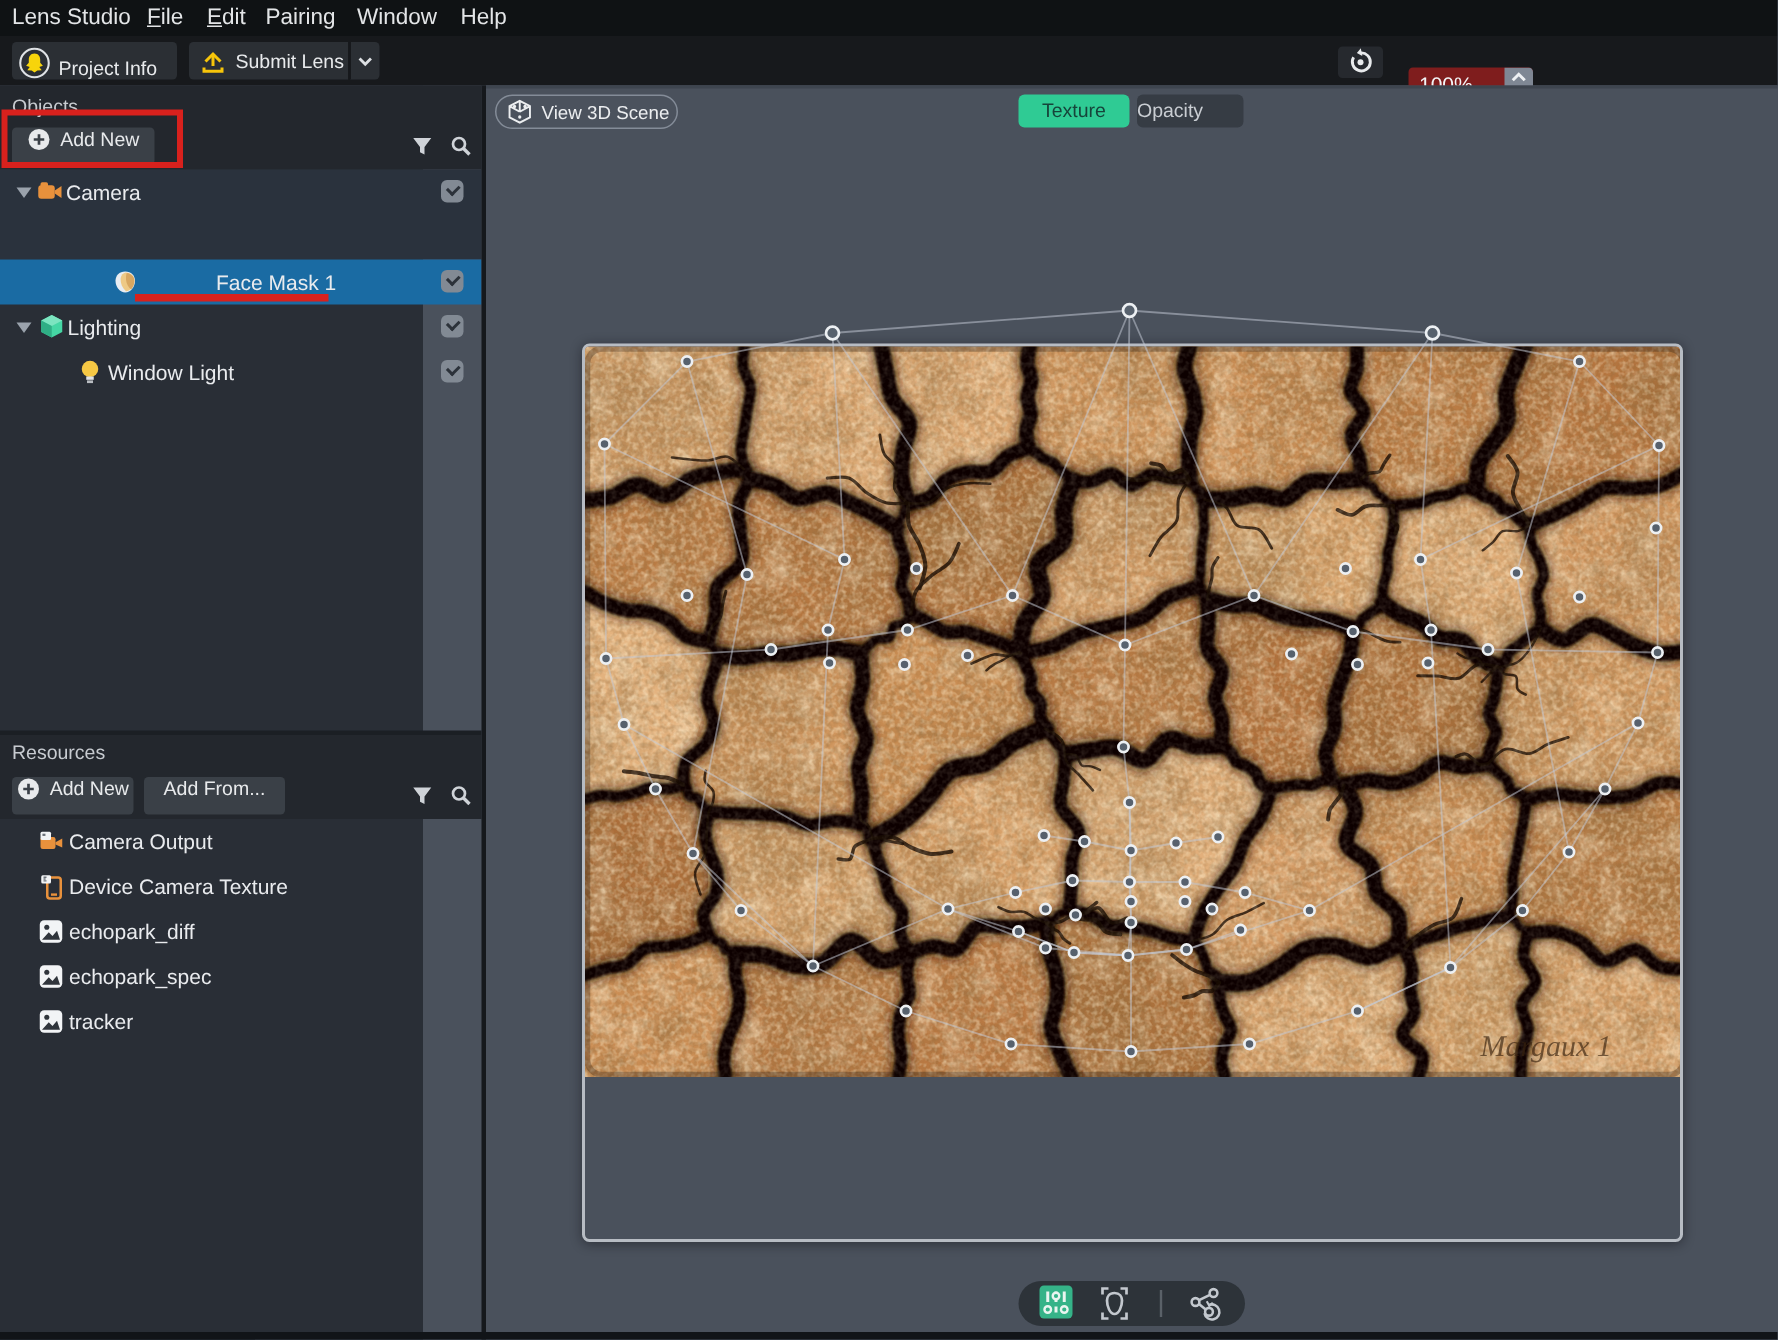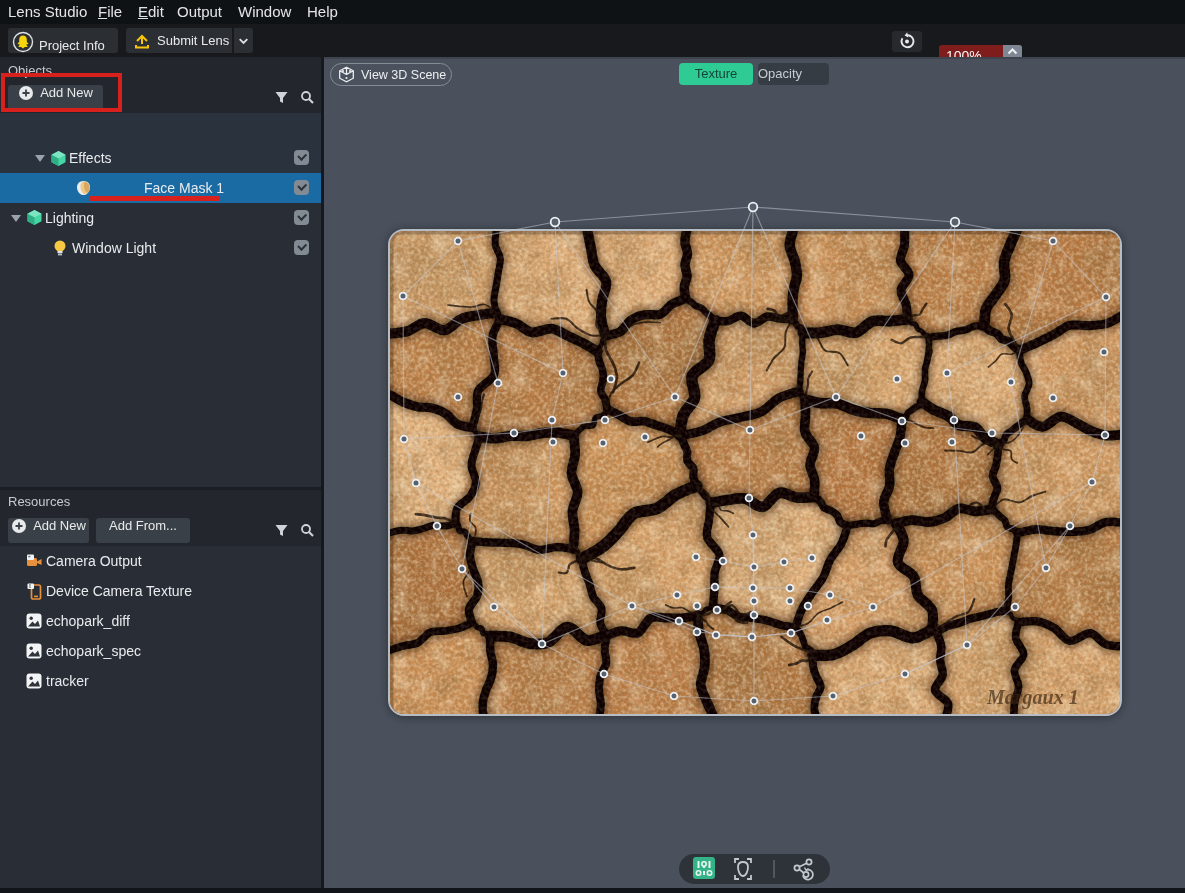--- a/index.html
+++ b/index.html
@@ -4,55 +4,55 @@
 * { margin:0; padding:0; box-sizing:border-box; }
 html,body { width:1185px; height:893px; overflow:hidden; background:#4a515c;
   font-family:"Liberation Sans", sans-serif; }
 .menubar { position:absolute; left:0; top:0; width:1185px; height:24px; background:#0f1214;
   color:#e3e5e7; font-size:15px; display:flex; align-items:center; }
 .menubar span { margin-left:0; }
 .mi { position:absolute; top:3px; }
 .toolbar { position:absolute; left:0; top:24px; width:1185px; height:33px; background:#17191c; }
 .tbtn { position:absolute; top:4px; height:25px; background:#2b2f34; border-radius:3px;
   color:#e8eaec; font-size:13px; display:flex; align-items:center; }
-.leftpanel { position:absolute; left:0; top:57px; width:321px; height:836px; background:#292e36; }
+.leftpanel { position:absolute; left:0; top:57px; width:282px; height:836px; background:#292e36; }
 .vdivider { position:absolute; left:321px; top:57px; width:3px; height:836px; background:#15181c; }
 .sechead { color:#c7cbd0; font-size:13px; padding-left:8px; }
 .addbtn { position:absolute; height:25px; background:#3a4047; border-radius:3px; color:#e8eaec;
   font-size:13px; display:flex; align-items:flex-start; justify-content:center; }
 .row { position:absolute; left:0; width:321px; height:30px; display:flex; align-items:center;
   color:#e9ebee; font-size:14px; }
 .chk { position:absolute; left:294px; width:15px; height:15px; border-radius:4px; background:#828a94; }
 .chk:after { content:""; position:absolute; left:3.5px; top:3px; width:6px; height:3.5px;
   border-left:2px solid #2c323a; border-bottom:2px solid #2c323a; transform:rotate(-45deg); }
 .tri { width:0; height:0; border-left:5px solid transparent; border-right:5px solid transparent;
   border-top:7px solid #9aa2ac; position:absolute; top:12px; }
 .preview { position:absolute; left:324px; top:57px; width:861px; height:836px; background:#4a515c; }
 .view3d { position:absolute; left:6px; top:6px; width:122px; height:23px; white-space:nowrap; font-size:12.5px; border:1px solid #848c98;
   border-radius:12px; background:#4b525d; color:#eceef0; display:flex; align-items:center; }
 .texbtn { position:absolute; left:355px; top:6px; width:74px; height:22px; background:#2fcb94;
   border-radius:4px; color:#16443a; font-size:13px; text-align:center; line-height:22px; }
 .opbtn { position:absolute; left:434px; top:6px; width:71px; height:22px; background:#363c44;
   border-radius:4px; color:#c9cdd2; font-size:13px; text-align:left; line-height:22px; }
-.card { position:absolute; left:64px; top:172px; width:734px; height:487px; border-radius:16px;
-  overflow:hidden; border:2px solid #b7bcc3; box-shadow:0 1px 8px rgba(10,12,16,0.45);font-weight:bold; }
+.card { position:absolute; left:64px; top:172px; width:734px; height:599px; border-radius:5px;
+  overflow:hidden; border:2px solid #b7bcc3; box-shadow:0 1px 8px rgba(10,12,16,0.45); }
 .bottombar { position:absolute; left:355px; top:797px; width:151px; height:30px; background:#2d3339;
   border-radius:15px; }
 .bottomstrip { position:absolute; left:0; top:888px; width:1185px; height:5px; background:#111418; }
 .redrect { position:absolute; left:1px; top:73px; width:121px; height:39px; border:4px solid #d8211d; }
 .redline { position:absolute; left:90px; top:196px; width:129px; height:5px; background:#d8211d; }
 .icon { position:absolute; }
 </style></head>
 <body>
 
 <div class="menubar">
   <span class="mi" style="left:8px;">Lens Studio</span>
   <span class="mi" style="left:98px;"><u>F</u>ile</span>
   <span class="mi" style="left:138px;"><u>E</u>dit</span>
-  <span class="mi" style="left:177px;">Output</span>
+  <span class="mi" style="left:177px;">Pairing</span>
   <span class="mi" style="left:238px;">Window</span>
   <span class="mi" style="left:307px;">Help</span>
 </div>
 
 <div class="toolbar">
   <div class="tbtn" style="left:8px; width:110px;align-items:flex-end;">
     <svg width="22" height="22" viewBox="0 0 22 22" style="margin-left:4px;">
       <circle cx="11" cy="11" r="9.5" fill="none" stroke="#dfe2e5" stroke-width="1.4"></circle>
       <path d="M11 4.6 C13.6 4.6 14.8 6.6 14.8 8.6 L14.8 10.8 L16.6 12.9 L14.2 13.6 L15.8 15.9 L12.9 16 L11 17.4 L9.1 16 L6.2 15.9 L7.8 13.6 L5.4 12.9 L7.2 10.8 L7.2 8.6 C7.2 6.6 8.4 4.6 11 4.6 Z" fill="#f7d40b"></path>
     </svg>
@@ -101,28 +101,28 @@
   </div>
   <svg class="icon" style="left:274px; top:33px;" width="15" height="15" viewBox="0 0 15 15">
     <path d="M1.5 2 L13.5 2 L9 8 L9 13 L6 11.5 L6 8 Z" fill="#cfd3d8"></path>
   </svg>
   <svg class="icon" style="left:300px; top:33px;" width="14" height="14" viewBox="0 0 14 14">
     <circle cx="6" cy="6" r="4" fill="none" stroke="#cfd3d8" stroke-width="1.8"></circle>
     <path d="M9 9 L13 13" stroke="#cfd3d8" stroke-width="2.2"></path>
   </svg>
 
   <div style="position:absolute; left:0; top:56px; width:321px; height:60px; background:#2a323d;"></div>
-  <div class="row" style="top:86px;">
-    <div class="tri" style="left:35px;"></div>
-    <svg class="icon" style="left:50px; top:7px;" width="17" height="17" viewBox="0 0 17 17">
-      <path d="M8.5 1 L15.5 4.7 L15.5 12.3 L8.5 16 L1.5 12.3 L1.5 4.7 Z" fill="#45d6a4"></path>
-      <path d="M8.5 1 L15.5 4.7 L8.5 8.4 L1.5 4.7 Z" fill="#7ce4c0"></path>
-      <path d="M8.5 8.4 L8.5 16 L1.5 12.3 L1.5 4.7 Z" fill="#2fae85"></path>
-    </svg>
-    <span style="margin-left:69px;">Effects</span>
+  <div class="row" style="top:56px;">
+    <div class="tri" style="left:11px;"></div>
+    <svg class="icon" style="left:25px; top:8px;" width="17" height="14" viewBox="0 0 17 14">
+      <rect x="0.5" y="2.5" width="11" height="9" rx="2" fill="#e8913c"></rect>
+      <path d="M11.5 6 L16 3 L16 11 L11.5 8 Z" fill="#e8913c"></path>
+      <rect x="2" y="0.5" width="5" height="3.5" rx="1.2" fill="#e8913c"></rect>
+    </svg>
+    <span style="margin-left:44px;">Camera</span>
     <div class="chk" style="top:7px;"></div>
   </div>
   <div class="row" style="top:116px; background:#1a6ba3;padding-left:48px;">
     <svg class="icon" style="left:75px; top:7px;" width="17" height="16" viewBox="0 0 17 16">
       <path d="M8.5 1 C12.5 1 15 3.8 15 7.2 C15 11.4 12 15 8.5 15 C5 15 2 11.4 2 7.2 C2 3.8 4.5 1 8.5 1 Z" fill="#e9edf2"></path>
       <path d="M8.8 1.6 C12.4 1.6 14.6 4.2 14.6 7.2 C14.6 10.8 12 14 9 14.2 C6.5 12 5.2 9 5.4 5.5 C5.9 3.2 7 2 8.8 1.6 Z" fill="#eec985"></path>
       <path d="M9.5 2 C12.6 2.4 14.6 4.6 14.6 7.4 C14.6 9.4 13.8 11.6 12.4 13 C10.6 11.8 9.2 9.2 9 6.4 C8.9 4.6 9.1 3 9.5 2 Z" fill="#d8a761"></path>
     </svg>
     <span style="margin-left:96px;">Face Mask 1</span>
     <div class="chk" style="top:7px;"></div>

